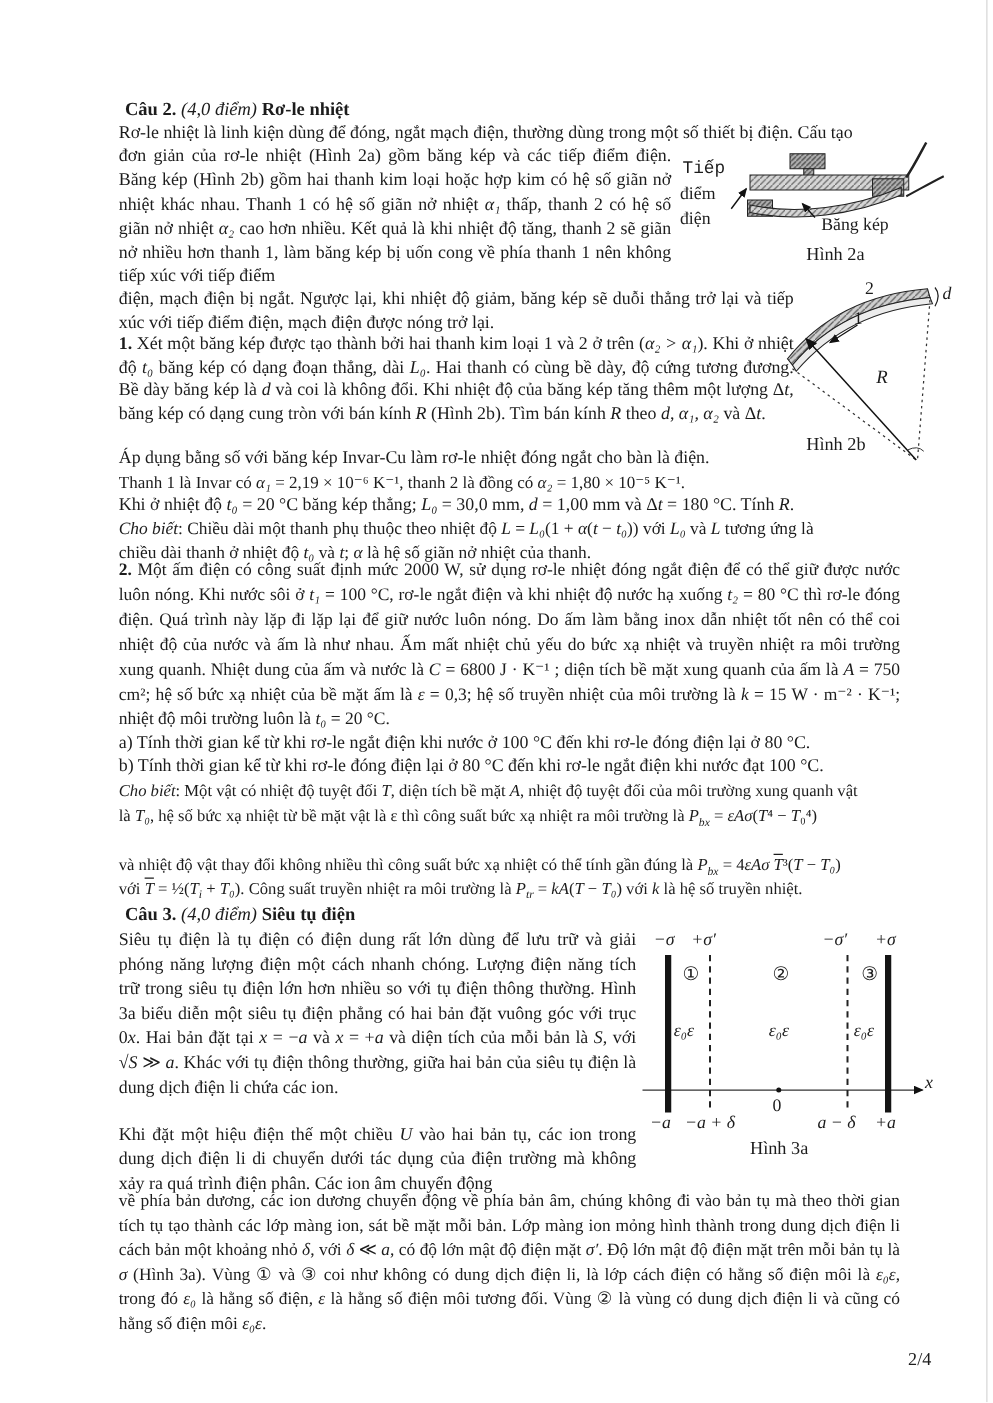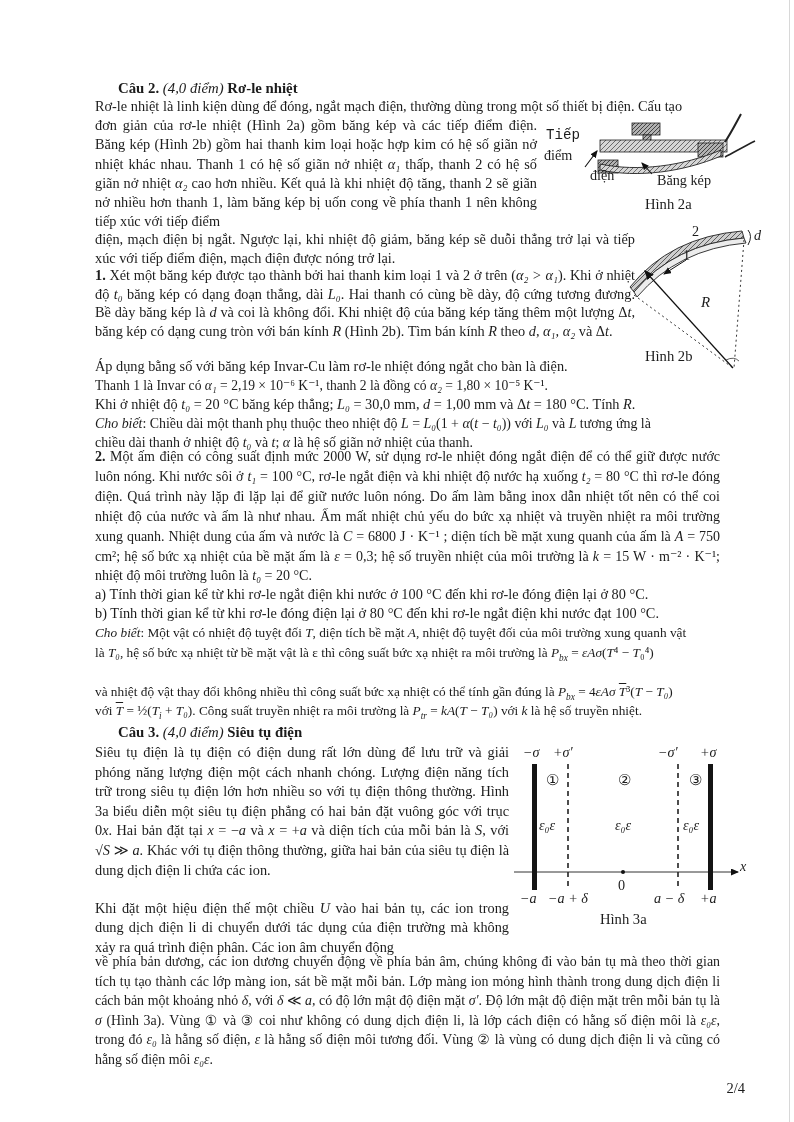--- a/index.html
+++ b/index.html
@@ -1,20 +1,20 @@
 <!DOCTYPE html>
 <html><head>
 <meta charset="utf-8">
 <style>
   html,body{margin:0;padding:0;background:#ffffff;}
   .page{position:relative;width:794px;height:1122px;background:#ffffff;overflow:hidden;
         font-family:"Liberation Serif","DejaVu Serif",serif;color:#1c1c1c;}
   .t{position:absolute;font-size:14.3px;line-height:19.3px;text-align:justify;}
   .line{position:absolute;font-size:14.3px;line-height:19px;white-space:nowrap;text-align:left;}
-  .h{position:absolute;font-size:14.8px;line-height:19px;white-space:nowrap;margin-left:18px;}
+  .h{position:absolute;font-size:14.8px;line-height:19px;white-space:nowrap;}
   .r-b{font-weight:bold;}
   .r-i{font-style:italic;}
   .r-sub{font-style:italic;vertical-align:sub;font-size:70%;}
   .r-iov{font-style:italic;text-decoration:overline;}
   .fig{position:absolute;}
   .fig svg{position:absolute;left:0;top:0;}
   .flab{position:absolute;font-size:14.2px;line-height:16px;white-space:nowrap;}
   .flab.it{font-style:italic;}
   .fcap{position:absolute;font-size:14.6px;white-space:nowrap;}
   .pageno{position:absolute;font-size:14.5px;}
@@ -75,21 +75,21 @@
       <rect x="165" y="30" width="25" height="14" fill="url(#h2)" stroke="#222" stroke-width="0.8"></rect>
       <rect x="65" y="47" width="20" height="13" fill="url(#h2)" stroke="#222" stroke-width="0.8"></rect>
       <path d="M67,51 C105,59 150,53 188,37 L188,43 C150,59 105,65 67,57 Z" fill="url(#h1)" stroke="#222" stroke-width="0.9"></path>
       <path d="M192,29 C198,20 202,12 208,1" fill="none" stroke="#222" stroke-width="2"></path>
       <path d="M192,44 C200,40 210,34 222,28" fill="none" stroke="#222" stroke-width="1.6"></path>
       <line x1="52" y1="54" x2="64" y2="38" stroke="#111" stroke-width="1.1" marker-end="url(#ah1)"></line>
       <line x1="119" y1="61" x2="109" y2="50" stroke="#111" stroke-width="1.1" marker-end="url(#ah1)"></line>
     </svg>
     <span class="flab" style="left:13px;top:14px;font-family:Liberation Mono, monospace;">Tiếp</span>
     <span class="flab" style="left:11px;top:34px;">điểm</span>
-    <span class="flab" style="left:11px;top:54px;margin-left:46px;">điện</span>
+    <span class="flab" style="left:11px;top:54px;">điện</span>
     <span class="flab" style="left:124px;top:59px;">Băng kép</span>
     <span class="fcap" style="left:112px;top:83px;">Hình 2a</span>
   </div>
 
   <div class="fig" style="left:622px;top:222px;width:172px;height:152px;">
     <svg width="172" height="152" viewBox="0 0 172 152">
       <defs>
         <pattern id="h3" patternUnits="userSpaceOnUse" width="5" height="5">
           <rect width="5" height="5" fill="#cfcfcf"></rect>
           <path d="M0,5 L5,0" stroke="#5d5d5d" stroke-width="1"></path>

